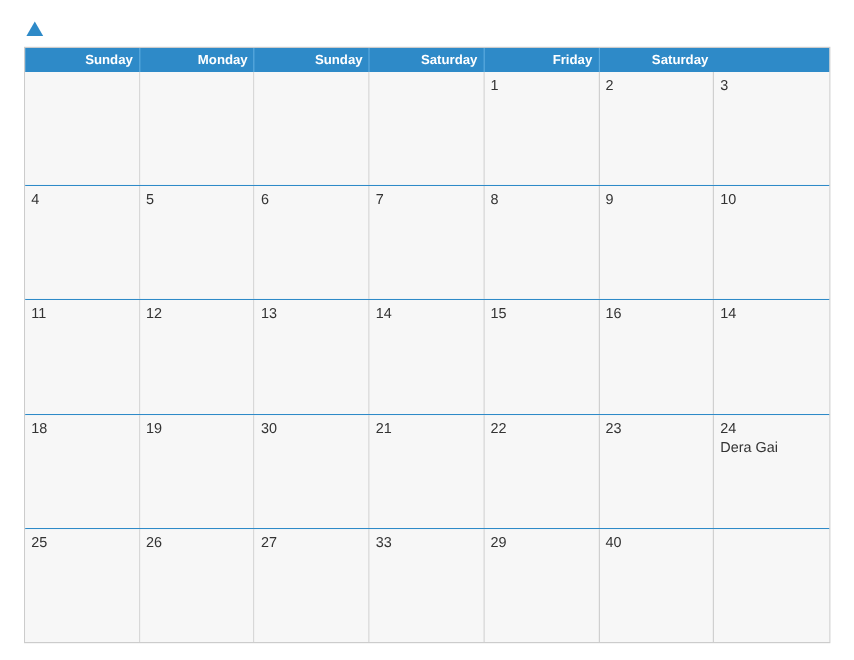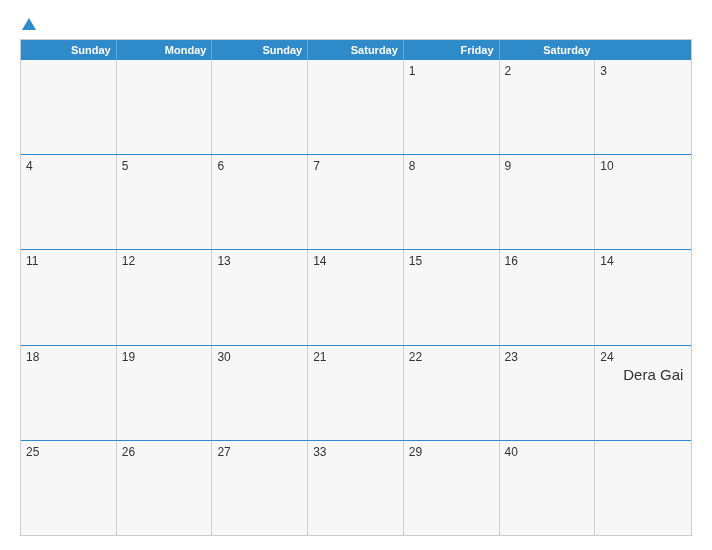--- a/index.html
+++ b/index.html
@@ -111,24 +111,23 @@
       border-right: none;
     }
     .day-cell.empty {
       background: #f7f7f7;
     }
     .day-num {
       font-size: 12px;
       color: #333;
     }
     .event-text {
-      font-size: 15px;
+      font-size: 12px;
       color: #333;
       margin-top: 2px;
-      margin-left: 23px;
     }
   </style>
 </head>
 <body>
 
 <div class="page">
   <div class="header">
     <div class="logo">
       <span class="logo-general"></span>
       <span class="logo-blue">

